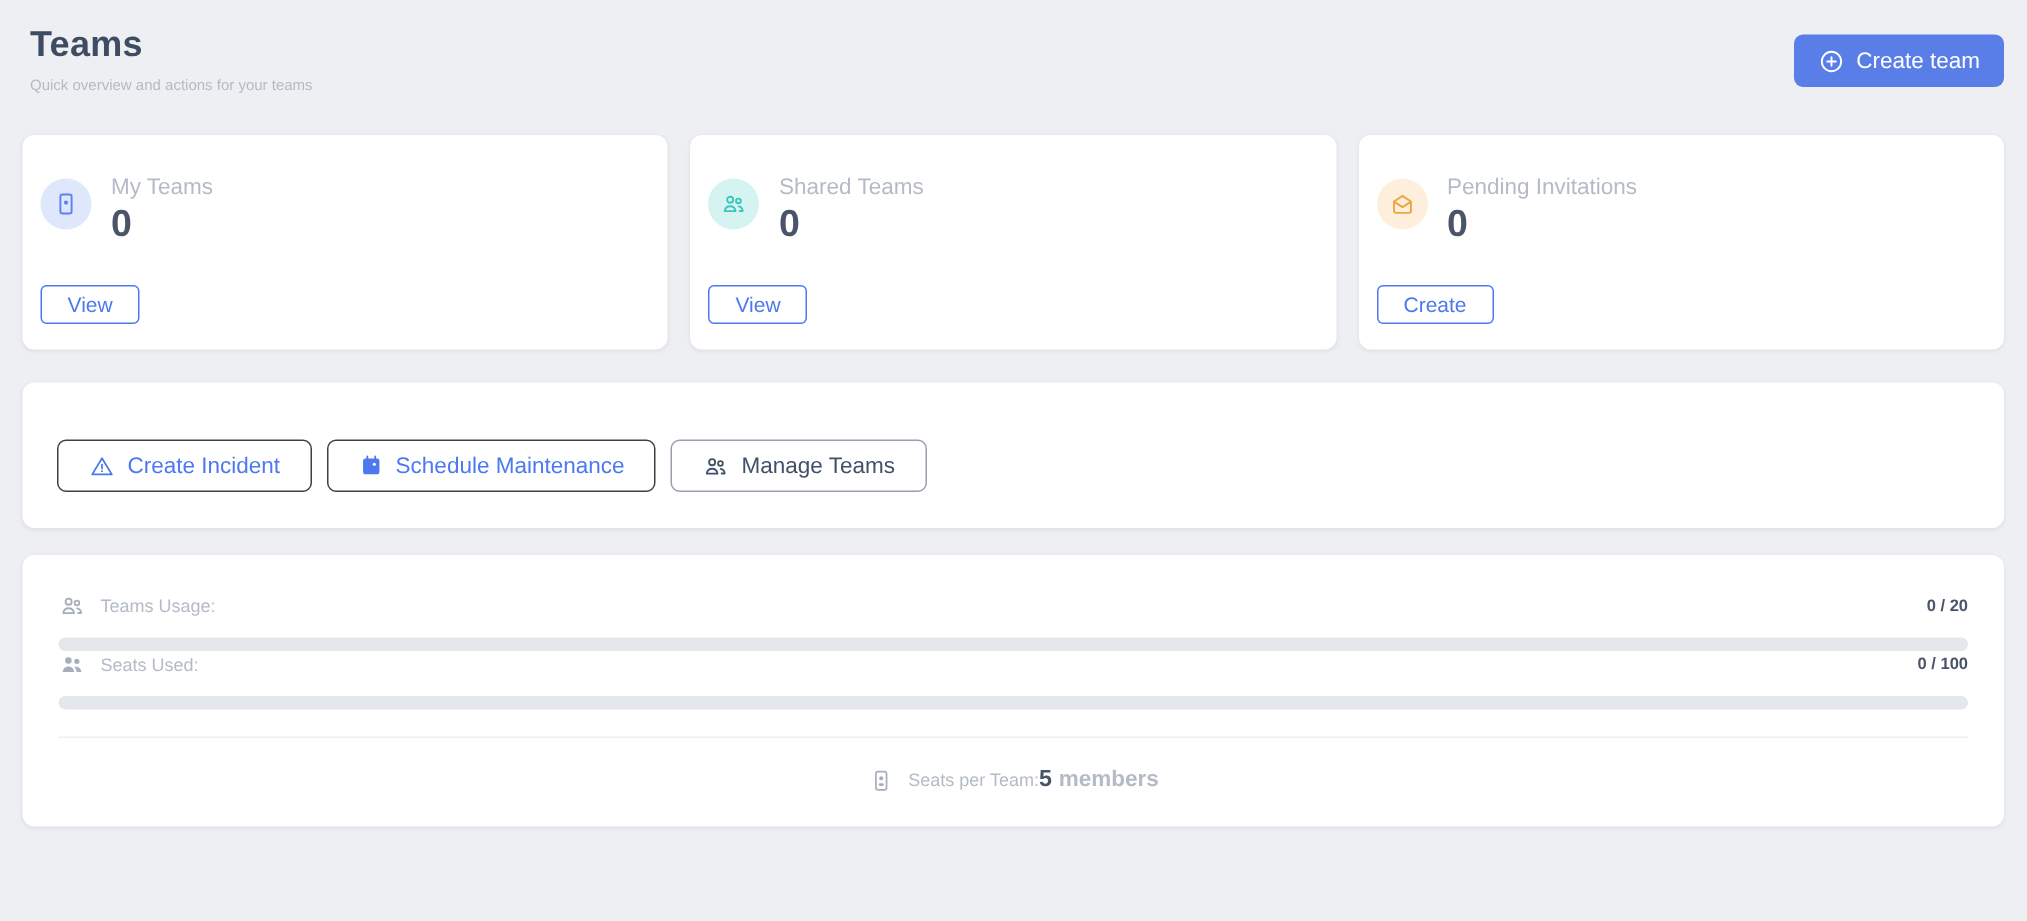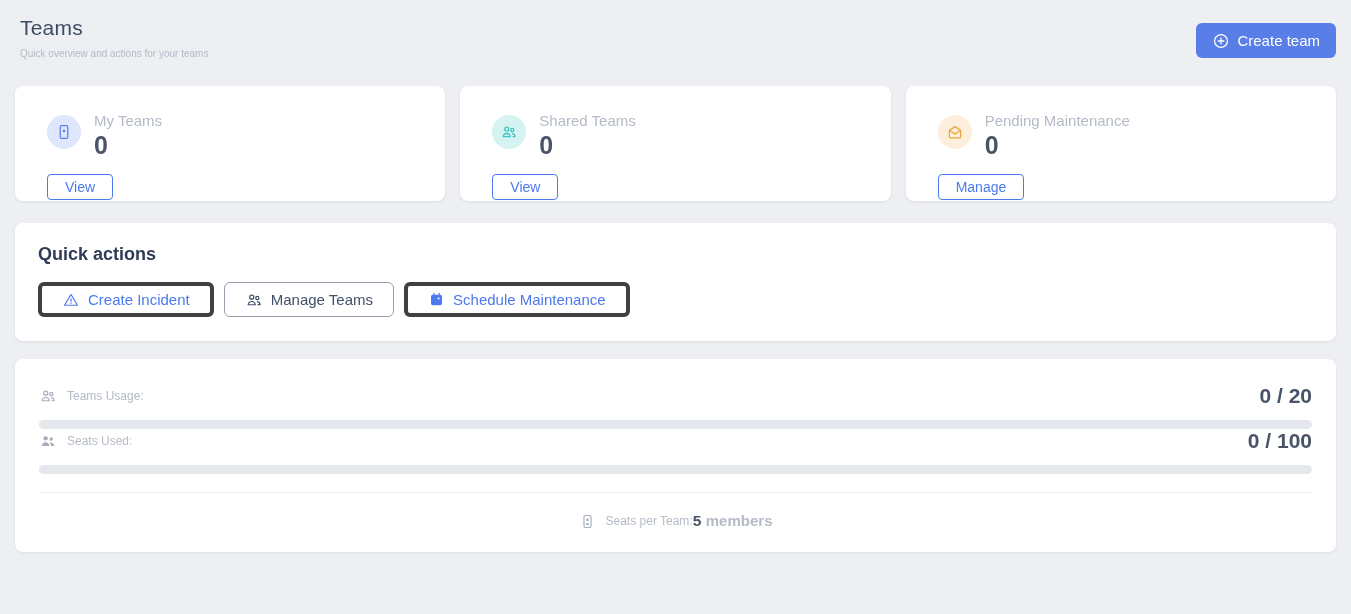--- a/index.html
+++ b/index.html
@@ -12,31 +12,31 @@
   html,body{margin:0;padding:0;}
   body{
     width:1351px;height:614px;overflow:hidden;
     background:var(--page-bg);
     font-family:"Liberation Sans","DejaVu Sans",sans-serif;
     color:var(--title);
   }
   .page{padding:13px 15px 0;}
   
   .header{display:flex;justify-content:space-between;align-items:flex-start;}
-  .page-title{font-size:21px;font-weight:400;margin:3px 0 0 5px;letter-spacing:.2px;color:var(--title);}
+  .page-title{font-size:24px;font-weight:700;margin:3px 0 0 5px;letter-spacing:.2px;color:var(--title);}
   .page-subtitle{font-size:10px;color:var(--muted);margin:8px 0 0 5px;}
   .create-team-btn{
     margin-top:10px;height:35px;padding:12px 16px;border:none;border-radius:6px;
     background:var(--button-blue);color:#fff;font-size:15px;font-family:inherit;
     display:flex;align-items:center;gap:7px;cursor:pointer;
   }
   
   .cards{display:grid;grid-template-columns:repeat(3,1fr);gap:15px;margin-top:27px;}
   .card{
-    background:var(--card-bg);border-radius:8px;height:115px;padding:19px 32px 17px;
+    background:var(--card-bg);border-radius:8px;height:143px;padding:19px 12px 17px;
     box-shadow:0 1px 3px rgba(25,39,69,.08);
     display:flex;flex-direction:column;justify-content:space-between;
   }
   .card-top{display:flex;gap:13px;align-items:flex-start;margin-top:7px;}
   .icon-circle{width:34px;height:34px;border-radius:50%;flex:0 0 auto;display:flex;align-items:center;justify-content:center;margin-top:3px;}
   .ic-blue{background:#dfe7fc;color:#5b82f0;}
   .ic-teal{background:#d5f3f1;color:#3fc5bf;}
   .ic-orange{background:#fdefdb;color:#eda63f;}
   .card-label{font-size:15px;color:var(--muted);}
   .card-value{font-size:25px;font-weight:700;color:var(--value-dark);margin-top:3px;line-height:1.05;}
@@ -46,28 +46,28 @@
   }
   
   .panel{background:var(--card-bg);border-radius:8px;box-shadow:0 1px 3px rgba(25,39,69,.08);}
   .quick-panel{margin-top:22px;padding:21px 23px 24px;}
   .quick-heading{font-size:18px;font-weight:600;color:#303c55;margin:0;}
   .actions-row{display:flex;gap:10px;margin-top:17px;}
   .action-btn{
     display:flex;align-items:center;gap:8px;height:35px;padding:0 20px;border-radius:6px;
     background:#fff;font-size:15px;font-family:inherit;cursor:pointer;
   }
-  .action-blue{border:4px solid #404040;color:var(--accent-blue);}
+  .action-blue{border:1px solid #404040;color:var(--accent-blue);}
   .action-gray{border:1px solid var(--gray-btn-border);color:var(--gray-btn-text);}
   
   .usage-panel{margin-top:18px;padding:25px 24px 22px;}
   .usage-row{display:flex;justify-content:space-between;align-items:center;}
   .usage-left{display:flex;align-items:center;gap:10px;font-size:12px;color:var(--muted);}
   .usage-left svg{color:var(--icon-gray);}
-  .usage-value{font-size:21px;font-weight:700;color:var(--value-dark);}
+  .usage-value{font-size:11px;font-weight:700;color:var(--value-dark);}
   .track{height:9px;border-radius:5px;background:var(--track);margin-top:12px;overflow:hidden;}
   .fill{height:100%;border-radius:5px;background:var(--accent-blue);width:0;}
   .gap-row{gap:43px;}
   .divider{border:none;border-top:1px solid var(--divider);margin:18px 0 0;}
   .seats-row{margin-top:19px;justify-content:center;}
   .members-value strong{font-size:15.5px;font-weight:700;color:var(--value-dark);}
   .members-value span{font-size:15px;color:var(--muted);font-weight:700;}
   .note-row{display:flex;align-items:center;gap:8px;margin-top:11px;font-size:13.5px;color:var(--muted);}
   .note-row svg{color:var(--icon-gray);flex:0 0 auto;}
   .note-link{color:var(--accent-blue);text-decoration:none;margin:0 2px;cursor:pointer;}
@@ -132,62 +132,61 @@
 
     <div class="card">
       <div class="card-top">
         <span class="icon-circle ic-orange">
           <svg width="18" height="18" viewBox="0 0 24 24" fill="none" stroke="currentColor" stroke-width="1.7" stroke-linecap="round" stroke-linejoin="round">
             <path d="M4.5 9.8L12 4.8l7.5 5v8.5a1.6 1.6 0 0 1-1.6 1.6H6.1a1.6 1.6 0 0 1-1.6-1.6z"></path>
             <path d="M4.8 10.1l7.2 4.7 7.2-4.7"></path>
           </svg>
         </span>
         <div>
-          <div class="card-label">Pending Maintenance</div>
+          <div class="card-label">Pending Invitations</div>
           <div class="card-value">0</div>
         </div>
       </div>
-      <button class="outline-btn">Manage</button>
+      <button class="outline-btn">Create</button>
     </div>
   </div>
 
   <div class="panel quick-panel">
-    <h2 class="quick-heading">Quick actions</h2>
     <div class="actions-row">
       <button class="action-btn action-blue">
         <span>
           <svg width="18" height="18" viewBox="0 0 24 24" fill="none" stroke="currentColor" stroke-width="1.6" stroke-linecap="round" stroke-linejoin="round">
             <path d="M12 4.6L20.7 19H3.3z"></path>
               <path d="M12 10.3v3.5"></path>
             <circle cx="12" cy="16.3" r=".9" fill="currentColor" stroke="none"></circle>
           </svg>
         </span>
         <span>Create Incident</span>
+      </button>
+      <button class="action-btn action-blue">
+        <span>
+          <svg width="17" height="17" viewBox="0 0 24 24" fill="none" stroke="currentColor" stroke-width="1.7" stroke-linecap="round">
+            <path d="M8.3 3.2v2.6M15.7 3.2v2.6"></path>
+            <rect x="4.3" y="5.2" width="15.4" height="14.8" rx="2.4" fill="currentColor" stroke="none"></rect>
+            <circle cx="14.9" cy="10.6" r="1.5" fill="#ffffff" stroke="none"></circle>
+          </svg>
+        </span>
+        <span>Schedule Maintenance</span>
       </button>
       <button class="action-btn action-gray">
         <span>
           <svg width="18" height="18" viewBox="0 0 24 24" fill="none" stroke="currentColor" stroke-width="1.6" stroke-linecap="round" stroke-linejoin="round">
             <circle cx="9" cy="8.2" r="2.7"></circle>
             <path d="M4.2 18.3c.4-2.6 2.4-4.3 4.8-4.3s4.4 1.7 4.8 4.3z"></path>
             <circle cx="16.4" cy="9.3" r="2.1"></circle>
             <path d="M16.6 14.1c2 .3 3.3 1.7 3.6 4.1h-2.7"></path>
           </svg>
         </span>
         <span>Manage Teams</span>
       </button>
-      <button class="action-btn action-blue">
-        <span>
-          <svg width="17" height="17" viewBox="0 0 24 24" fill="none" stroke="currentColor" stroke-width="1.7" stroke-linecap="round">
-            <path d="M8.3 3.2v2.6M15.7 3.2v2.6"></path>
-            <rect x="4.3" y="5.2" width="15.4" height="14.8" rx="2.4" fill="currentColor" stroke="none"></rect>
-            <circle cx="14.9" cy="10.6" r="1.5" fill="#ffffff" stroke="none"></circle>
-          </svg>
-        </span>
-        <span>Schedule Maintenance</span>
-      </button>
     </div>
   </div>
 
   <div class="panel usage-panel">
 
     <div class="usage-row">
       <div class="usage-left">
         <span>
           <svg width="18" height="18" viewBox="0 0 24 24" fill="none" stroke="currentColor" stroke-width="1.6" stroke-linecap="round" stroke-linejoin="round">
             <circle cx="9" cy="8.2" r="2.7"></circle>

